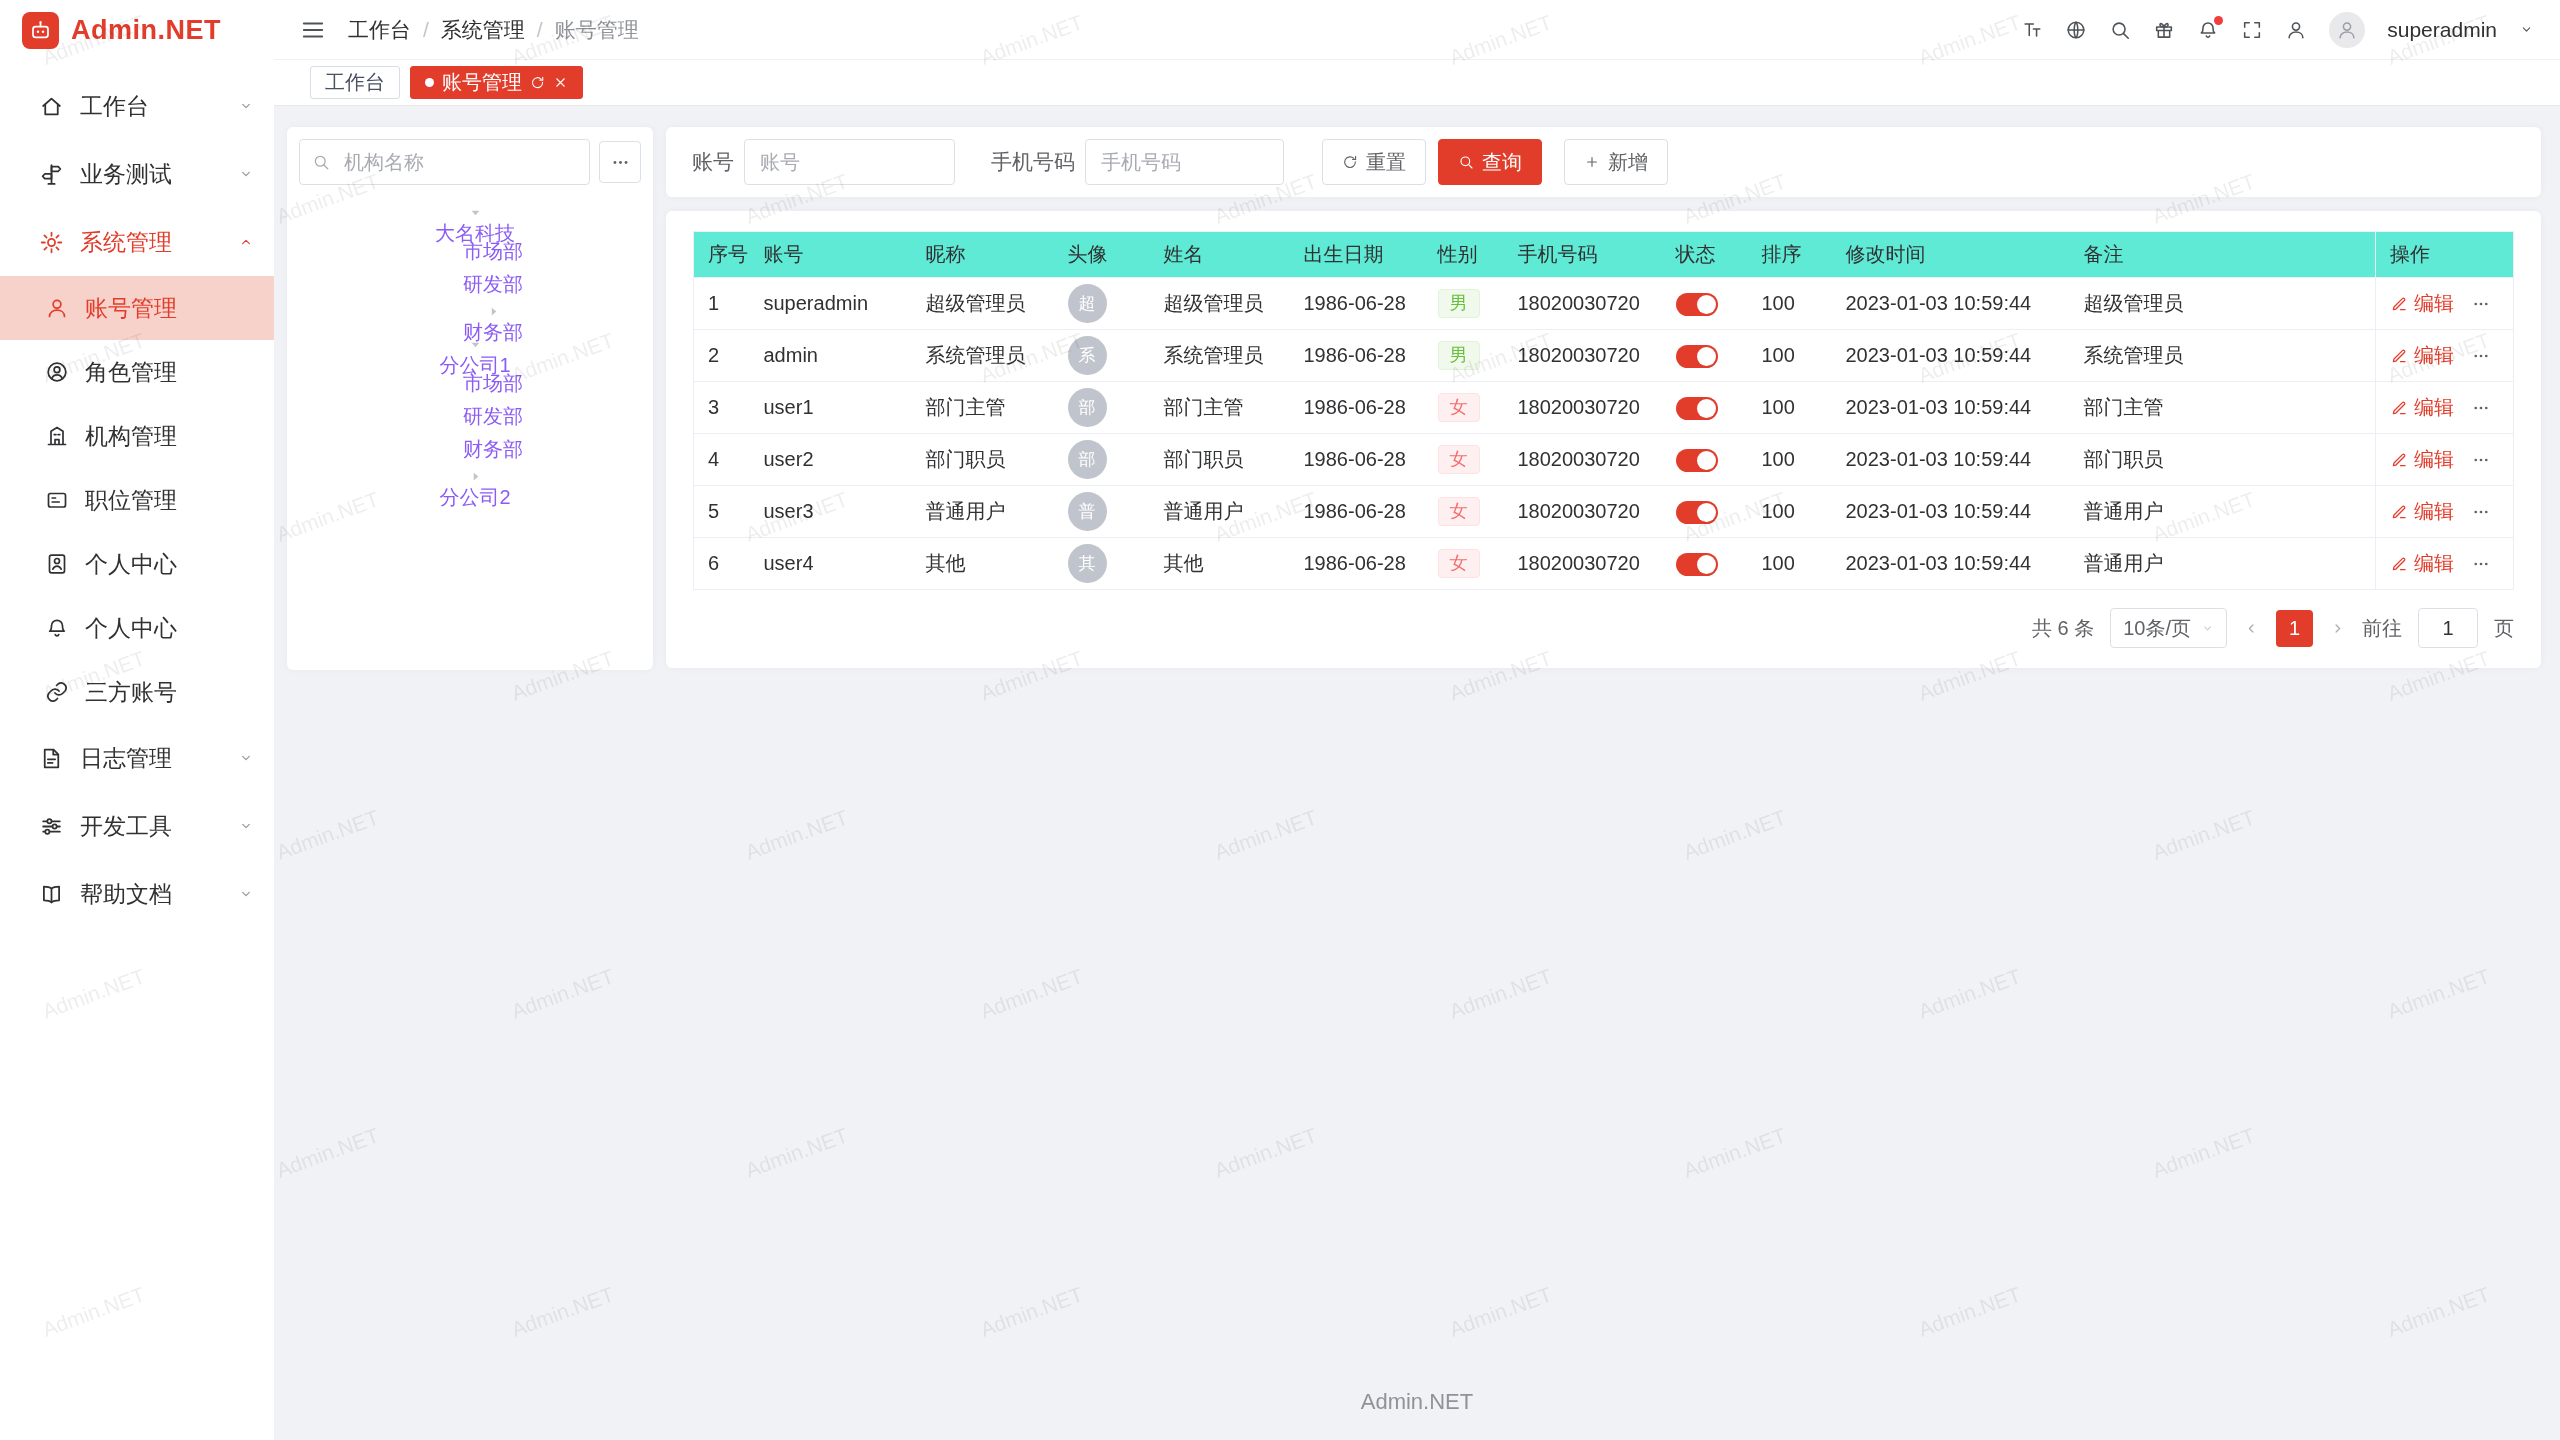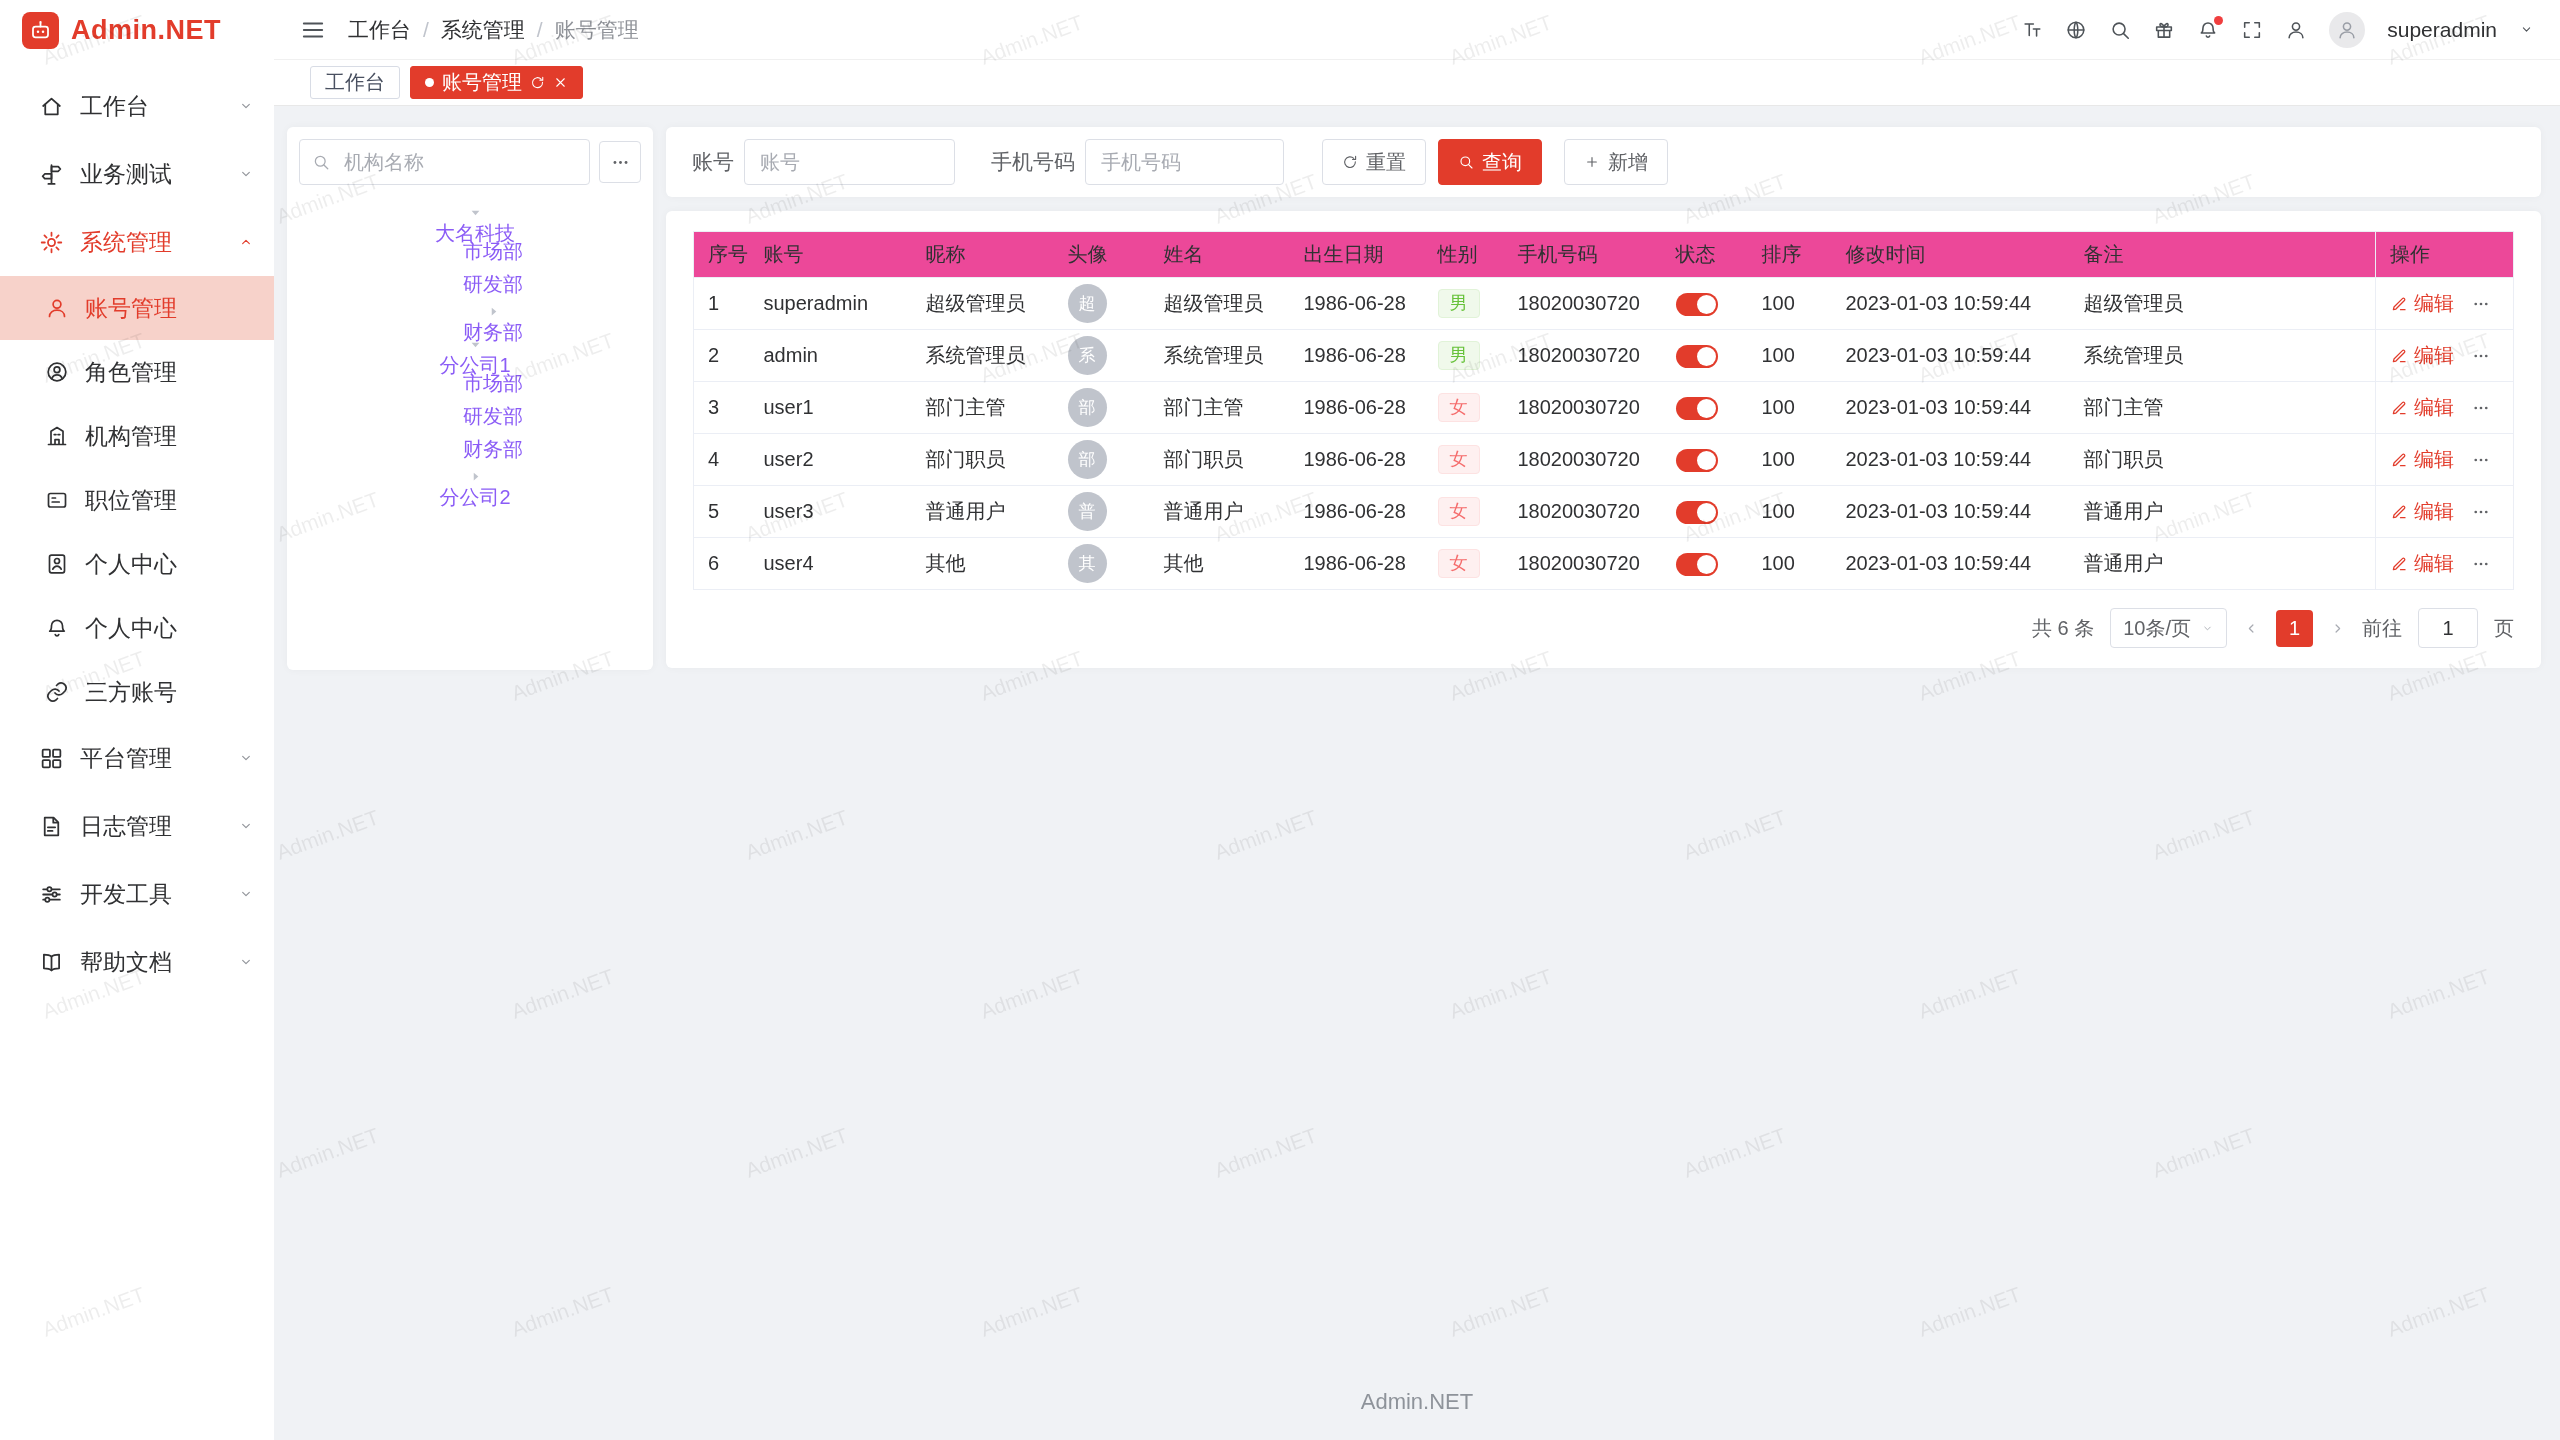--- a/index.html
+++ b/index.html
@@ -73,21 +73,21 @@
   .q-phone{width:199px;}
   .btn{height:46px;border-radius:4px;display:inline-flex;align-items:center;gap:8px;font-size:20px;padding:0 19px;cursor:pointer;border:1px solid #dcdfe6;background:#fff;color:#606266;}
   .btn-primary{background:var(--red);border-color:var(--red);color:#fff;}
   .reset{margin-left:38px;}
   .btn-primary{margin-left:12px;}
   .add{margin-left:22px;}
 
   
   .table-card{height:457px;padding:20px 27px;display:flex;flex-direction:column;}
   table.grid{width:100%;border-collapse:collapse;table-layout:fixed;font-size:20px;border:1px solid #ebeef5;}
-  table.grid th{height:46px;background:#ec4899;color:#303133;font-weight:500;text-align:left;padding:0 14px;border-bottom:1px solid #ebeef5;white-space:nowrap;overflow:hidden;}
+  table.grid th{height:46px;background:#5eead4;color:#303133;font-weight:500;text-align:left;padding:0 14px;border-bottom:1px solid #ebeef5;white-space:nowrap;overflow:hidden;}
   table.grid td{height:52px;padding:0 14px;border-bottom:1px solid #ebeef5;color:#303133;text-align:left;white-space:nowrap;overflow:hidden;}
   table.grid th.ops,table.grid td.ops{border-left:1px solid #ebeef5;}
   .avatar-circle{width:39px;height:39px;border-radius:50%;background:#c0c4cc;color:#fff;font-size:17px;display:inline-flex;align-items:center;justify-content:center;vertical-align:middle;}
   .tag{display:inline-block;height:29px;line-height:27px;padding:0 11px;border-radius:4px;font-size:18px;border:1px solid transparent;vertical-align:middle;}
   .tag-green{color:var(--success);background:#f0f9eb;border-color:#e1f3d8;}
   .tag-red{color:var(--danger);background:#fef0f0;border-color:#fde2e2;}
   .switch{width:42px;height:23px;border-radius:12px;background:#dcdfe6;position:relative;display:inline-block;cursor:pointer;vertical-align:middle;}
   .switch.on{background:var(--red);}
   .switch.on::after{content:"";position:absolute;top:2px;right:2px;width:19px;height:19px;background:#fff;border-radius:50%;}
   .edit-link{color:var(--red);display:inline-flex;align-items:center;gap:6px;cursor:pointer;vertical-align:middle;}
@@ -226,36 +226,20 @@
         <span class="mi-label">个人中心</span>
       </div>
       <div class="submenu-item">
         <span class="iwrap " style="width:24px;height:24px">
           <svg class="ic" viewBox="0 0 24 24">
             <path d="M10 13a5 5 0 0 0 7.5.5l2.5-2.5a5 5 0 0 0-7-7L11.5 5.5"></path>
             <path d="M14 11a5 5 0 0 0-7.5-.5L4 13a5 5 0 0 0 7 7l1.5-1.5"></path>
           </svg>
         </span>
         <span class="mi-label">三方账号</span>
-      </div>
-      <div class="menu-item">
-        <span class="iwrap " style="width:25px;height:25px">
-          <svg class="ic" viewBox="0 0 24 24">
-            <rect x="3.5" y="3.5" width="7" height="7" rx="1"></rect>
-            <rect x="13.5" y="3.5" width="7" height="7" rx="1"></rect>
-            <rect x="3.5" y="13.5" width="7" height="7" rx="1"></rect>
-            <rect x="13.5" y="13.5" width="7" height="7" rx="1"></rect>
-          </svg>
-        </span>
-        <span class="mi-label">平台管理</span>
-        <span class="iwrap chev" style="width:16px;height:16px">
-          <svg class="ic" viewBox="0 0 24 24">
-            <path d="M7 9.5l5 5 5-5"></path>
-          </svg>
-        </span>
       </div>
       <div class="menu-item">
         <span class="iwrap " style="width:25px;height:25px">
           <svg class="ic" viewBox="0 0 24 24">
             <path d="M5.5 3.5h8.5l4.5 4.5v12.5h-13z"></path>
             <path d="M13.7 3.8V8.3h4.5M8.5 12.8h7M8.5 16.3h4.5"></path>
           </svg>
         </span>
         <span class="mi-label">日志管理</span>
         <span class="iwrap chev" style="width:16px;height:16px">

